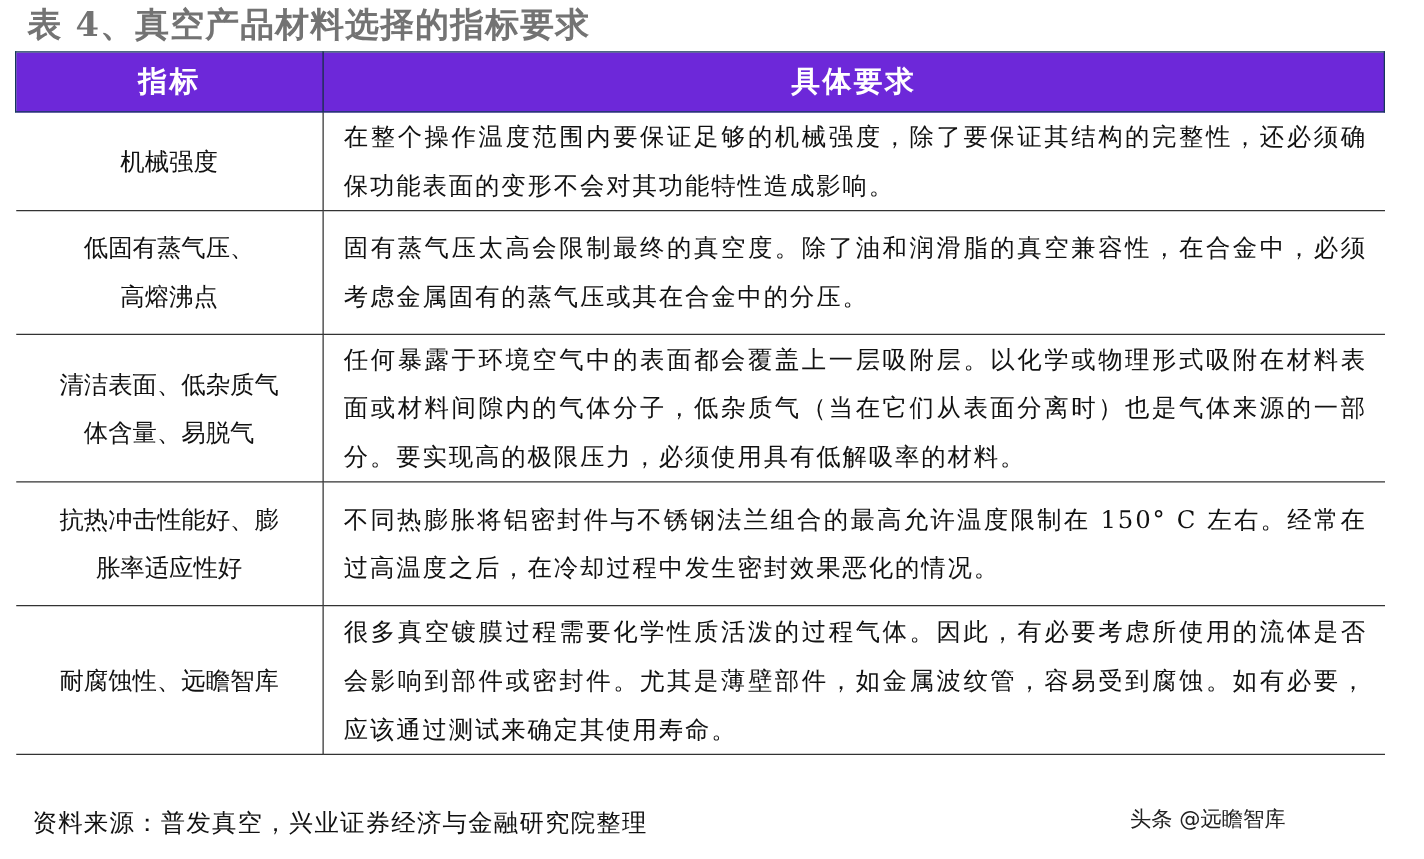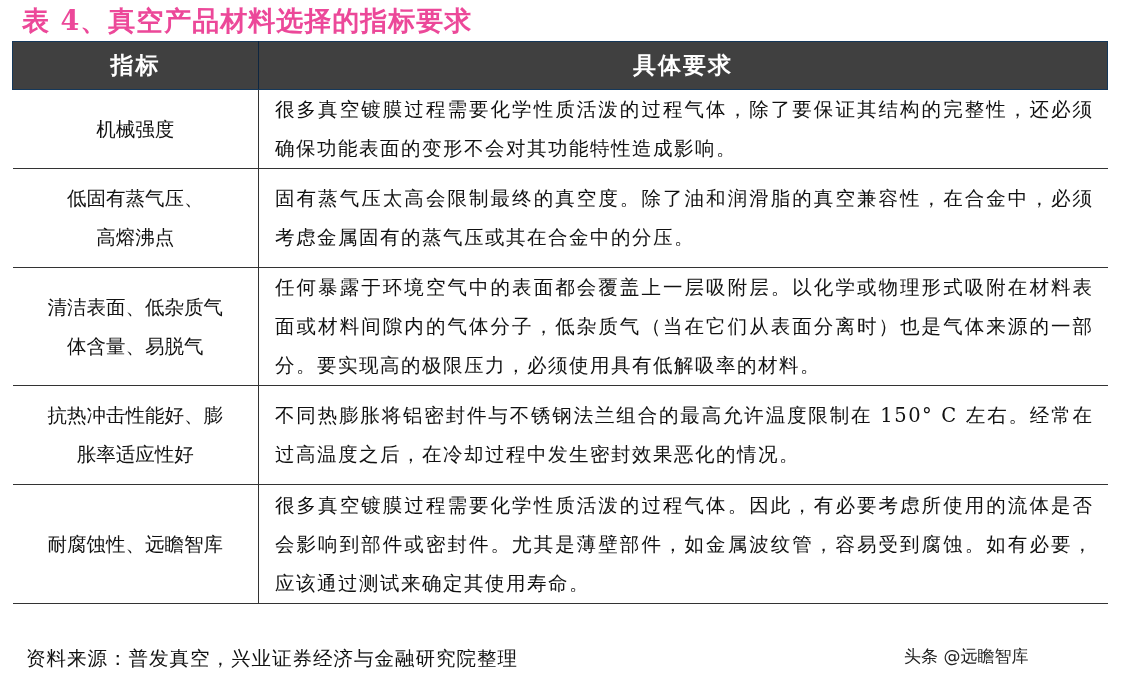--- a/index.html
+++ b/index.html
@@ -1,22 +1,22 @@
 <!DOCTYPE html>
 <html><head>
   <meta charset="utf-8">
   <style>
     html, body { margin: 0; padding: 0; background: #ffffff; }
     body { width: 1139px; height: 687px; position: relative; overflow: hidden;
            font-family: "DejaVu Serif", "Liberation Serif", serif; color: #111; }
     .title { position: absolute; left: 22px; top: 2px; font-size: 27px; font-weight: bold;
-             letter-spacing: 1px; color: #ec4899; line-height: 38px; white-space: nowrap; }
+             letter-spacing: 1px; color: #737373; line-height: 38px; white-space: nowrap; }
     .tbl { position: absolute; left: 12px; top: 41px; width: 1095px; border-collapse: collapse;
            table-layout: fixed; }
-    .tbl th { background: #404040; color: #fff; font-size: 23px; font-weight: bold; height: 47px;
+    .tbl th { background: #6d28d9; color: #fff; font-size: 23px; font-weight: bold; height: 47px;
               padding: 0; text-align: center; letter-spacing: 2px; border: 1px solid #15385a; }
     .tbl th.c1 { border-right: 1px solid #0e2640; }
     .tbl td { border-bottom: 1.5px solid #333; padding: 0; font-size: 19.5px; line-height: 39px;
               vertical-align: middle; }
     .tbl td.c1 { text-align: center; border-right: 1.5px solid #333; padding: 10px 6px; }
     .tbl td.c2 { text-align: left; padding: 0 14px 0 16px; letter-spacing: 1.5px; text-align: justify; }
     .source { position: absolute; left: 26px; top: 642px; font-size: 19.5px; line-height: 34px;
               letter-spacing: 1px; white-space: nowrap; }
     .watermark { position: absolute; left: 904px; top: 636px; font-size: 17px; line-height: 40px;
                  font-family: "DejaVu Sans", "Liberation Sans", sans-serif; color: #222;
@@ -34,21 +34,21 @@
   </colgroup>
   <thead>
     <tr>
       <th class="c1">指标</th>
       <th class="c2">具体要求</th>
     </tr>
   </thead>
   <tbody>
     <tr style="height:78px">
       <td class="c1"><span>机械强度</span></td>
-      <td class="c2">很多真空镀膜过程需要化学性质活泼的过程气体，除了要保证其结构的完整性，还必须确保功能表面的变形不会对其功能特性造成影响。</td>
+      <td class="c2">在整个操作温度范围内要保证足够的机械强度，除了要保证其结构的完整性，还必须确保功能表面的变形不会对其功能特性造成影响。</td>
     </tr>
     <tr style="height:80px">
       <td class="c1"><span>低固有蒸气压、</span><br><span>高熔沸点</span></td>
       <td class="c2">固有蒸气压太高会限制最终的真空度。除了油和润滑脂的真空兼容性，在合金中，必须考虑金属固有的蒸气压或其在合金中的分压。</td>
     </tr>
     <tr style="height:115px">
       <td class="c1"><span>清洁表面、低杂质气</span><br><span>体含量、易脱气</span></td>
       <td class="c2">任何暴露于环境空气中的表面都会覆盖上一层吸附层。以化学或物理形式吸附在材料表面或材料间隙内的气体分子，低杂质气（当在它们从表面分离时）也是气体来源的一部分。要实现高的极限压力，必须使用具有低解吸率的材料。</td>
     </tr>
     <tr style="height:80px">

